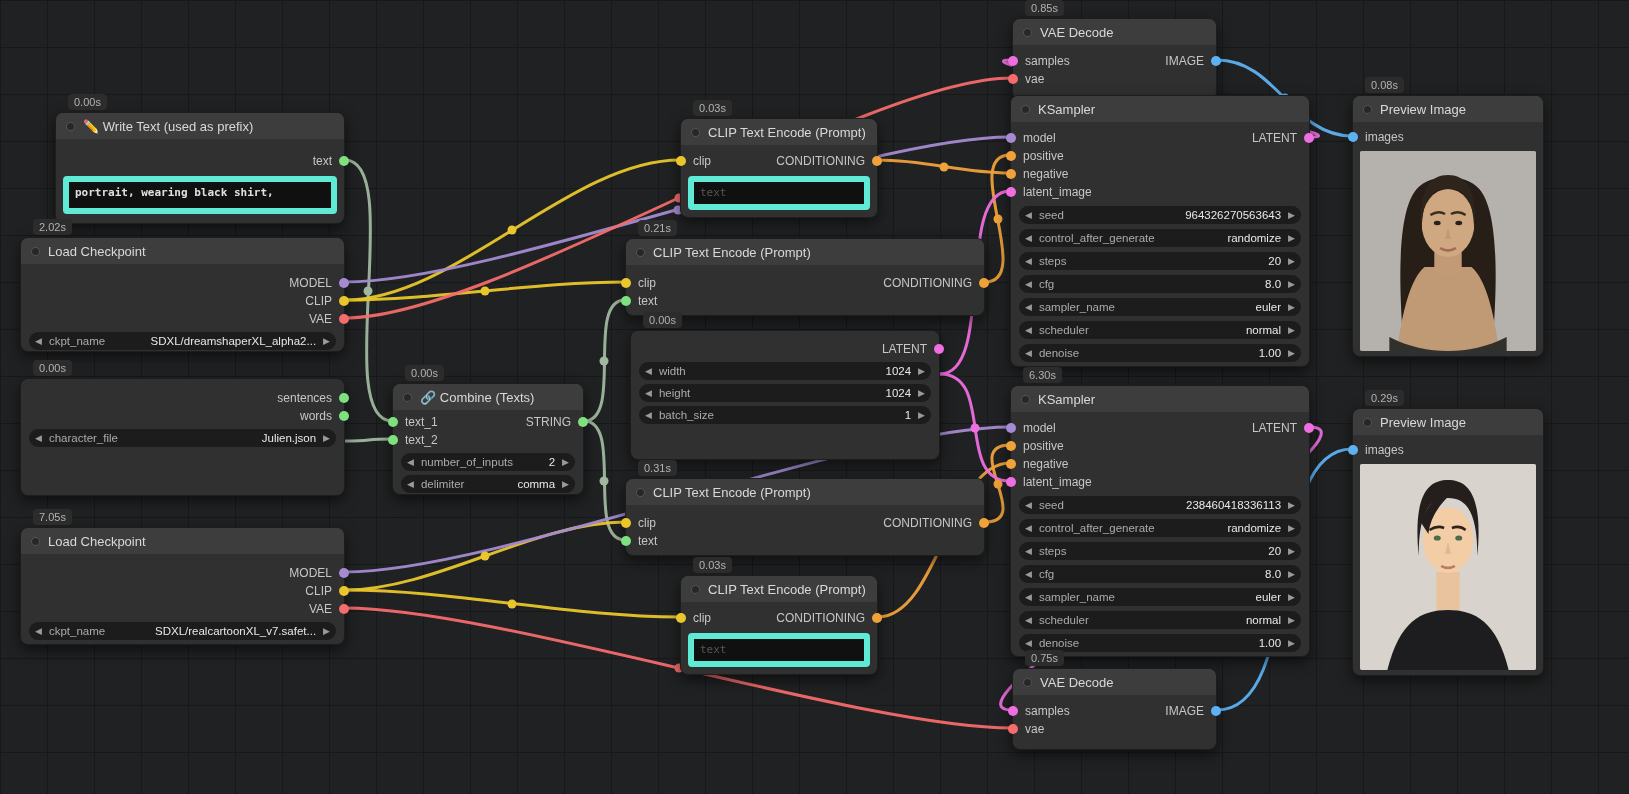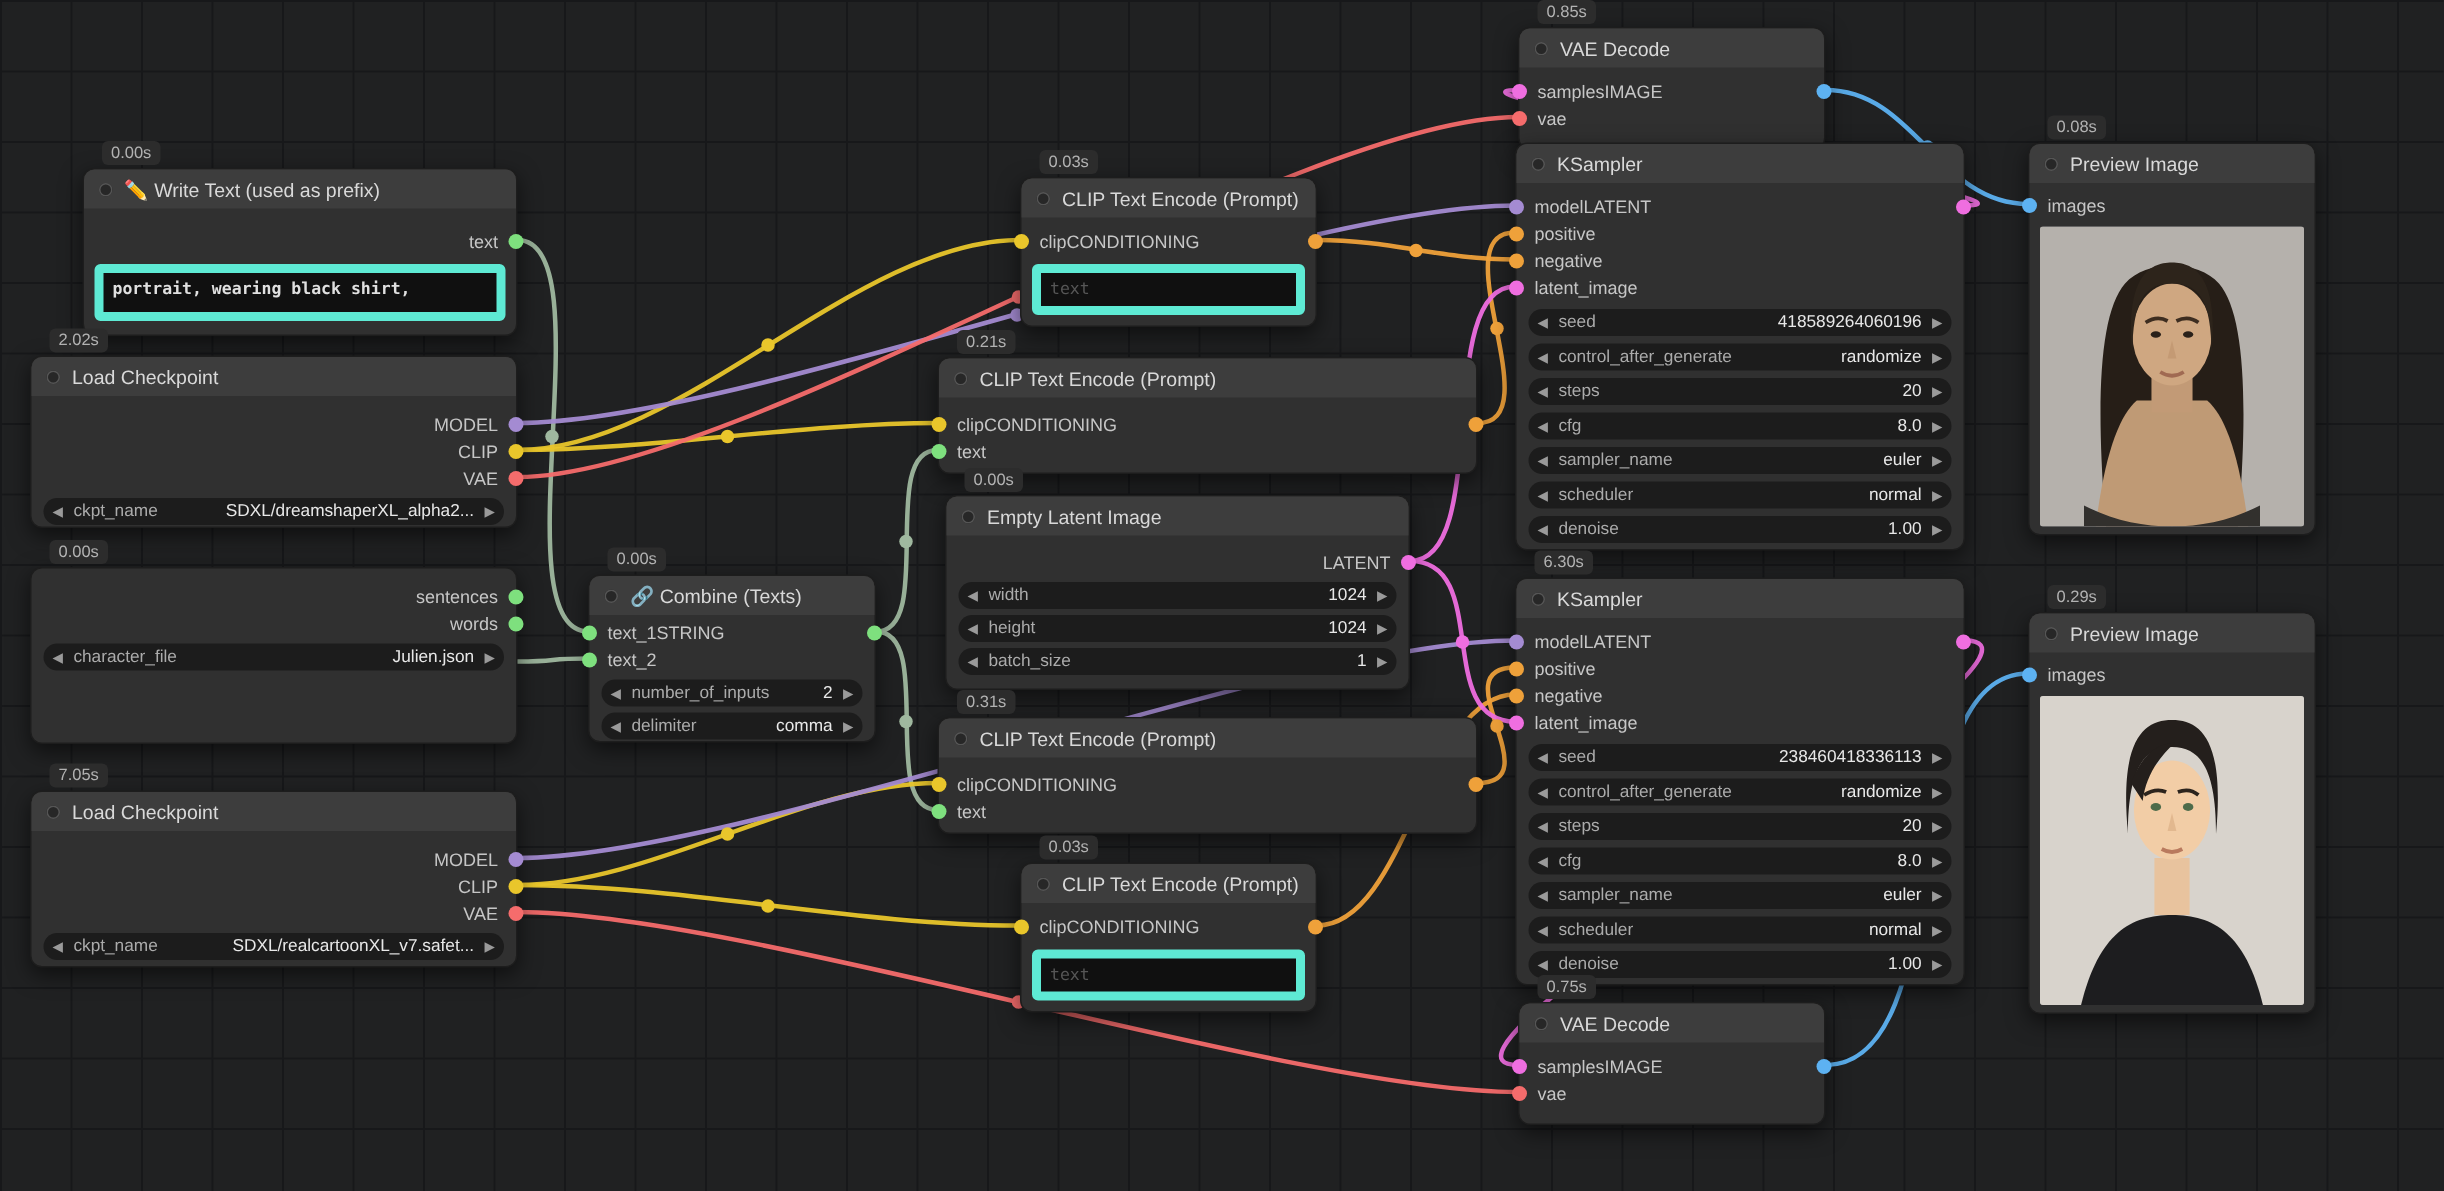--- a/index.html
+++ b/index.html
@@ -17,21 +17,21 @@
 .md-vae{fill:#f56c6c}.md-cond{fill:#efa13a}.md-latent{fill:#ef6ee0}.md-image{fill:#5db2f2}
 .node{position:absolute;z-index:2;background:#303030;border:1px solid #1d1d1d;border-radius:8px;
   box-shadow:0 5px 14px rgba(0,0,0,.55);color:#ccc}
 .hd{height:26px;display:flex;align-items:center;gap:8px;padding:0 10px;background:#3d3d3d;
   border-radius:7px 7px 0 0;font-size:13px;color:#d9d9d9;white-space:nowrap;overflow:hidden}
 .cdot{flex:0 0 9px;width:9px;height:9px;border-radius:50%;background:#272727;box-shadow:inset 0 0 0 1px #555}
 .badge{position:absolute;left:12px;top:-19px;height:16px;line-height:16px;padding:0 6px;background:#2c2c2c;
   border-radius:4px;font-size:11px;color:#b2b2b2;white-space:nowrap}
 .srow{position:relative;height:18px;display:flex;align-items:center;padding:0 12px;font-size:12px;color:#c6c6c6}
 .srow.out{justify-content:flex-end}
-.srow.duo{justify-content:flex-start}
+.srow.duo{justify-content:space-between}
 .dot{position:absolute;width:10px;height:10px;border-radius:50%;top:50%;transform:translateY(-50%)}
 .dot.l{left:-5px}.dot.r{right:-5px}
 .c-model{background:#a48bd2}.c-clip{background:#e9c62b}.c-vae{background:#f56c6c}
 .c-text{background:#7ee07e}.c-cond{background:#efa13a}.c-latent{background:#ef6ee0}.c-image{background:#5db2f2}
 .widget{display:flex;align-items:center;height:18px;margin:4px 8px 0;padding:0 6px;background:#1c1c1c;
   border-radius:9px;font-size:11.5px}
 .ks .widget{margin:5px 8px 0}
 .arr{color:#9a9a9a;font-size:9px;line-height:1}
 .wl{flex:1;margin-left:7px;color:#ababab;white-space:nowrap;overflow:hidden}
 .wv{margin-right:7px;color:#e8e8e8;white-space:nowrap}
@@ -248,24 +248,20 @@
         </div>
     <div class="srow">
           <span>text</span>
           <span class="dot l c-text"></span>
         </div>
   </div>
 </div>
 
 <div class="node" style="left:630px;top:330px;width:310px;height:130px">
   <div class="badge">0.00s</div>
-  <div class="hd">
-        <span class="cdot"></span>
-        <span>Empty Latent Image</span>
-      </div>
   <div style="padding-top:9px">
     <div class="srow out">
           <span>LATENT</span>
           <span class="dot r c-latent"></span>
         </div>
     <div class="widget">
           <span class="arr">◀</span>
           <span class="wl">width</span>
           <span class="wv">1024</span>
           <span class="arr">▶</span>
@@ -362,21 +358,21 @@
           <span>negative</span>
           <span class="dot l c-cond"></span>
         </div>
     <div class="srow">
           <span>latent_image</span>
           <span class="dot l c-latent"></span>
         </div>
     <div class="widget">
           <span class="arr">◀</span>
           <span class="wl">seed</span>
-          <span class="wv">418589264060196</span>
+          <span class="wv">964326270563643</span>
           <span class="arr">▶</span>
         </div>
     <div class="widget">
           <span class="arr">◀</span>
           <span class="wl">control_after_generate</span>
           <span class="wv">randomize</span>
           <span class="arr">▶</span>
         </div>
     <div class="widget">
           <span class="arr">◀</span>

